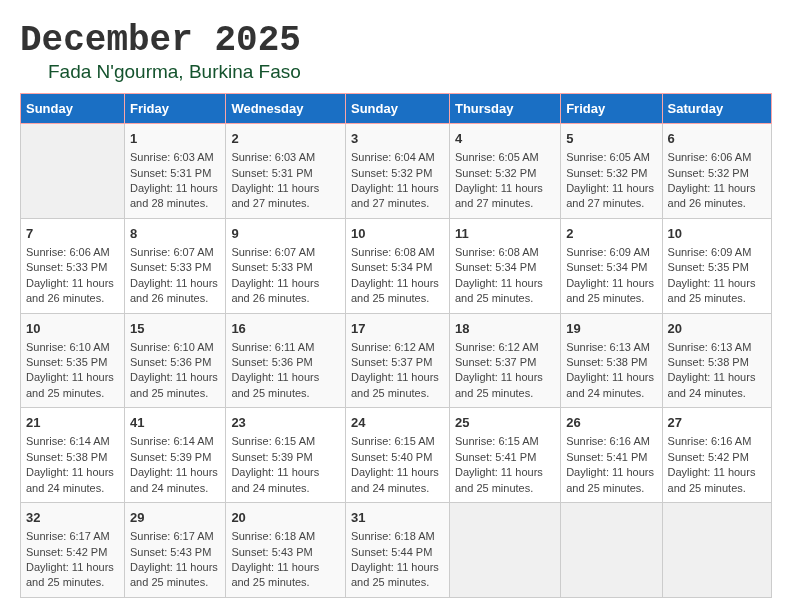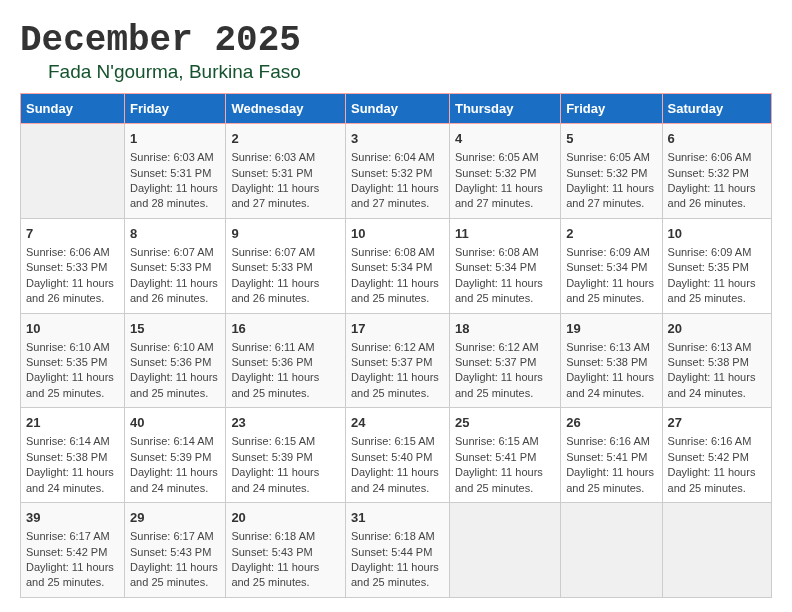--- a/index.html
+++ b/index.html
@@ -196,21 +196,21 @@
           <span class="day-num">20</span>
           <div class="cell-content">Sunrise: 6:13 AM<br>Sunset: 5:38 PM<br>Daylight: 11 hours and 24 minutes.</div>
         </td>
       </tr>
       <tr>
         <td>
           <span class="day-num">21</span>
           <div class="cell-content">Sunrise: 6:14 AM<br>Sunset: 5:38 PM<br>Daylight: 11 hours and 24 minutes.</div>
         </td>
         <td>
-          <span class="day-num">40</span>
+          <span class="day-num">41</span>
           <div class="cell-content">Sunrise: 6:14 AM<br>Sunset: 5:39 PM<br>Daylight: 11 hours and 24 minutes.</div>
         </td>
         <td>
           <span class="day-num">23</span>
           <div class="cell-content">Sunrise: 6:15 AM<br>Sunset: 5:39 PM<br>Daylight: 11 hours and 24 minutes.</div>
         </td>
         <td>
           <span class="day-num">24</span>
           <div class="cell-content">Sunrise: 6:15 AM<br>Sunset: 5:40 PM<br>Daylight: 11 hours and 24 minutes.</div>
         </td>
@@ -222,21 +222,21 @@
           <span class="day-num">26</span>
           <div class="cell-content">Sunrise: 6:16 AM<br>Sunset: 5:41 PM<br>Daylight: 11 hours and 25 minutes.</div>
         </td>
         <td>
           <span class="day-num">27</span>
           <div class="cell-content">Sunrise: 6:16 AM<br>Sunset: 5:42 PM<br>Daylight: 11 hours and 25 minutes.</div>
         </td>
       </tr>
       <tr>
         <td>
-          <span class="day-num">39</span>
+          <span class="day-num">32</span>
           <div class="cell-content">Sunrise: 6:17 AM<br>Sunset: 5:42 PM<br>Daylight: 11 hours and 25 minutes.</div>
         </td>
         <td>
           <span class="day-num">29</span>
           <div class="cell-content">Sunrise: 6:17 AM<br>Sunset: 5:43 PM<br>Daylight: 11 hours and 25 minutes.</div>
         </td>
         <td>
           <span class="day-num">20</span>
           <div class="cell-content">Sunrise: 6:18 AM<br>Sunset: 5:43 PM<br>Daylight: 11 hours and 25 minutes.</div>
         </td>

